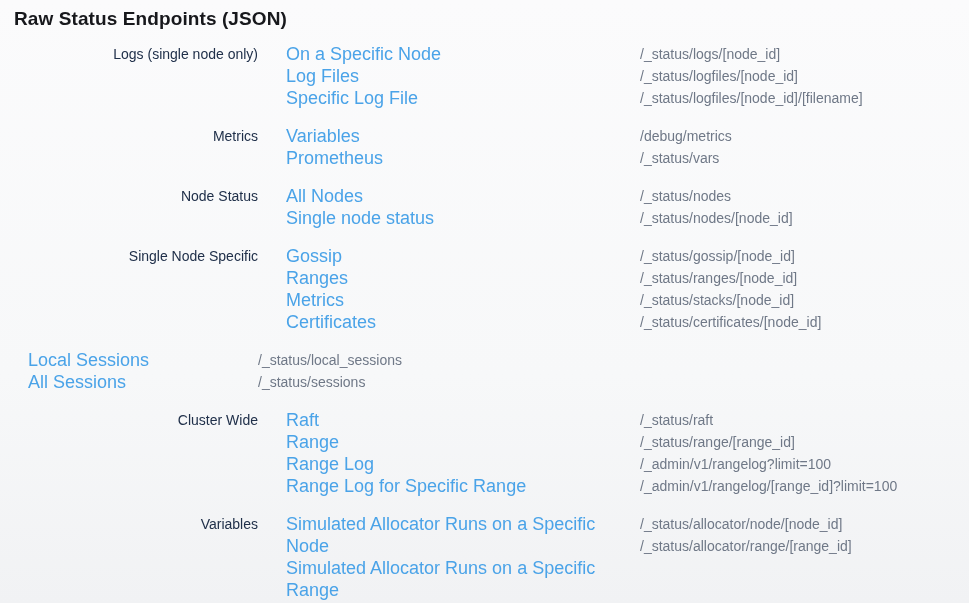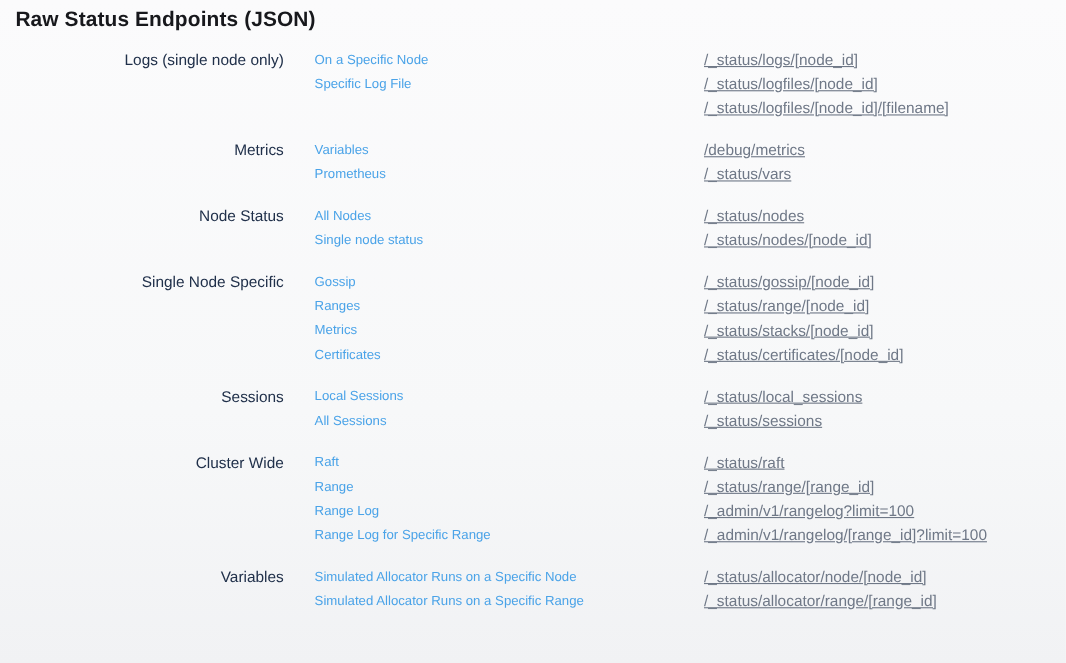--- a/index.html
+++ b/index.html
@@ -39,41 +39,42 @@
     text-align: right;
     color: var(--category);
     font-size: 14px;
     line-height: 22px;
   }
   .links { padding-left: 28px; }
   .link {
     display: block;
     color: var(--link);
     text-decoration: none;
-    font-size: 12px;
+    font-size: 18px;
     line-height: 22px;
     cursor: pointer;
   }
-  .endpoints { color: var(--endpoint); text-decoration: underline; }
+  .endpoints { color: var(--endpoint); }
   .ep {
     font-size: 14px;
     line-height: 22px;
     white-space: nowrap;
   }
 </style>
 </head>
 <body>
 
 <div class="page">
   <h1 class="page-title">Raw Status Endpoints (JSON)</h1>
   <div class="groups" id="groups">
       <div class="group">
         <div class="cat">Logs (single node only)</div>
         <div class="links">
           <a class="link" href="#">On a Specific Node</a>
+          <a class="link" href="#">Log Files</a>
           <a class="link" href="#">Specific Log File</a>
         </div>
         <div class="endpoints">
           <div class="ep">/_status/logs/[node_id]</div>
           <div class="ep">/_status/logfiles/[node_id]</div>
           <div class="ep">/_status/logfiles/[node_id]/[filename]</div>
         </div>
       </div>
       <div class="group">
         <div class="cat">Metrics</div>
@@ -100,27 +101,26 @@
       <div class="group">
         <div class="cat">Single Node Specific</div>
         <div class="links">
           <a class="link" href="#">Gossip</a>
           <a class="link" href="#">Ranges</a>
           <a class="link" href="#">Metrics</a>
           <a class="link" href="#">Certificates</a>
         </div>
         <div class="endpoints">
           <div class="ep">/_status/gossip/[node_id]</div>
-          <div class="ep">/_status/range/[node_id]</div>
+          <div class="ep">/_status/ranges/[node_id]</div>
           <div class="ep">/_status/stacks/[node_id]</div>
           <div class="ep">/_status/certificates/[node_id]</div>
         </div>
       </div>
       <div class="group">
-        <div class="cat">Sessions</div>
         <div class="links">
           <a class="link" href="#">Local Sessions</a>
           <a class="link" href="#">All Sessions</a>
         </div>
         <div class="endpoints">
           <div class="ep">/_status/local_sessions</div>
           <div class="ep">/_status/sessions</div>
         </div>
       </div>
       <div class="group">

